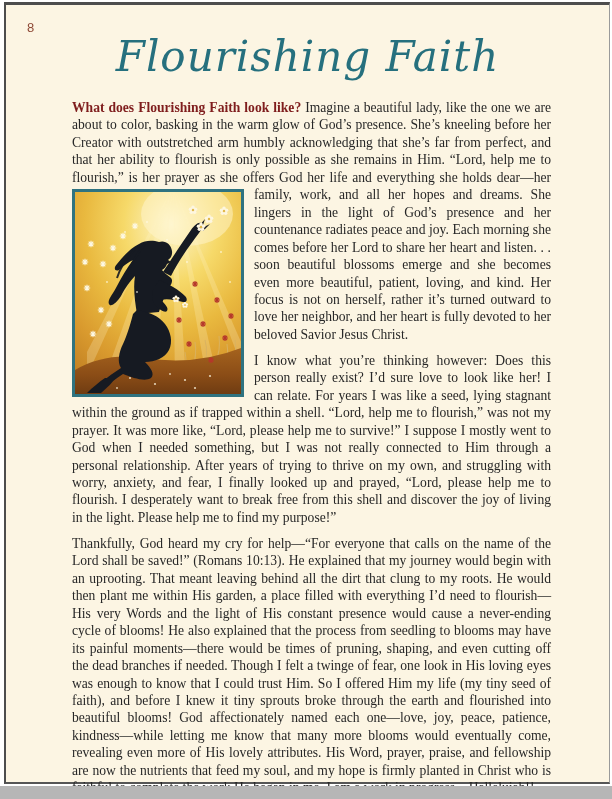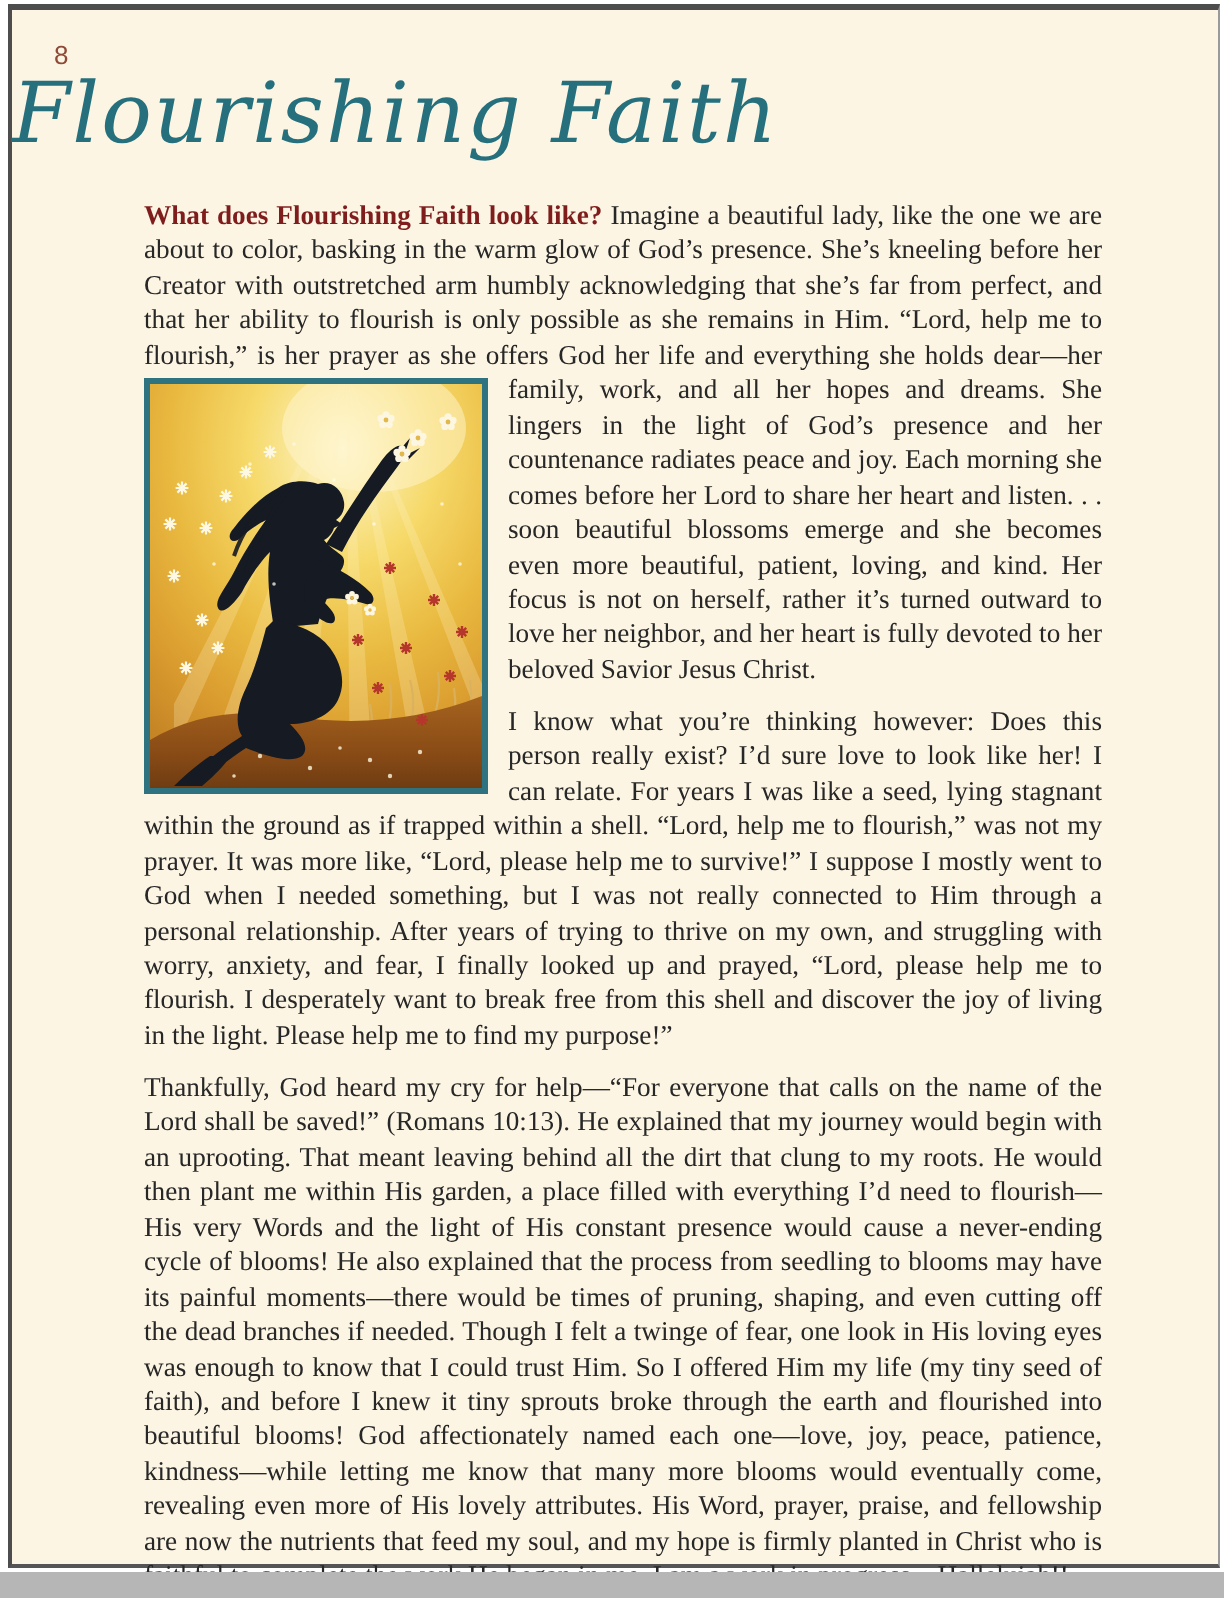--- a/index.html
+++ b/index.html
@@ -7,21 +7,21 @@
           font-family:"Liberation Serif",serif;}
   .bottom-strip{position:absolute;left:0;top:786px;width:612px;height:13px;background:#b6b6b6;}
   .page{position:absolute;left:4px;top:2px;width:606px;height:782px;box-sizing:border-box;
         background:#fcf5e3;
         border-top:3px solid #4d4d4d;border-left:2px solid #4d4d4d;
         border-right:1px solid #9a9a9a;border-bottom:2px solid #555;}
   .folio{position:absolute;left:21px;top:15px;font-family:"Liberation Sans",sans-serif;
          font-size:13px;color:#8f4a37;}
   .running-header{position:absolute;left:51px;top:15px;font-family:"Liberation Sans",sans-serif;
          font-size:13px;color:#3c3c3c;letter-spacing:.2px;}
-  .chapter-title{position:absolute;left:0;top:27px;width:100%;text-align:left;
+  .chapter-title{position:absolute;left:0;top:27px;width:100%;text-align:center;
          font-family:"DejaVu Serif",serif;font-style:italic;font-size:42px;
          color:#26707e;letter-spacing:1px;}
   .body-text{position:absolute;left:66px;top:94px;width:479px;
          font-size:13.6px;line-height:17.45px;color:#272727;text-align:justify;}
   .body-text p{margin:0 0 8.5px 0;}
   .lead{font-weight:bold;color:#7f1d1d;}
   .float-spacer{float:left;width:0px;height:90px;}
   .painting{float:left;clear:left;width:166px;height:202px;border:3px solid #2f7380;
          margin:0 10px 6px 0;background:#e9b93f;}
   .painting svg{display:block;}

